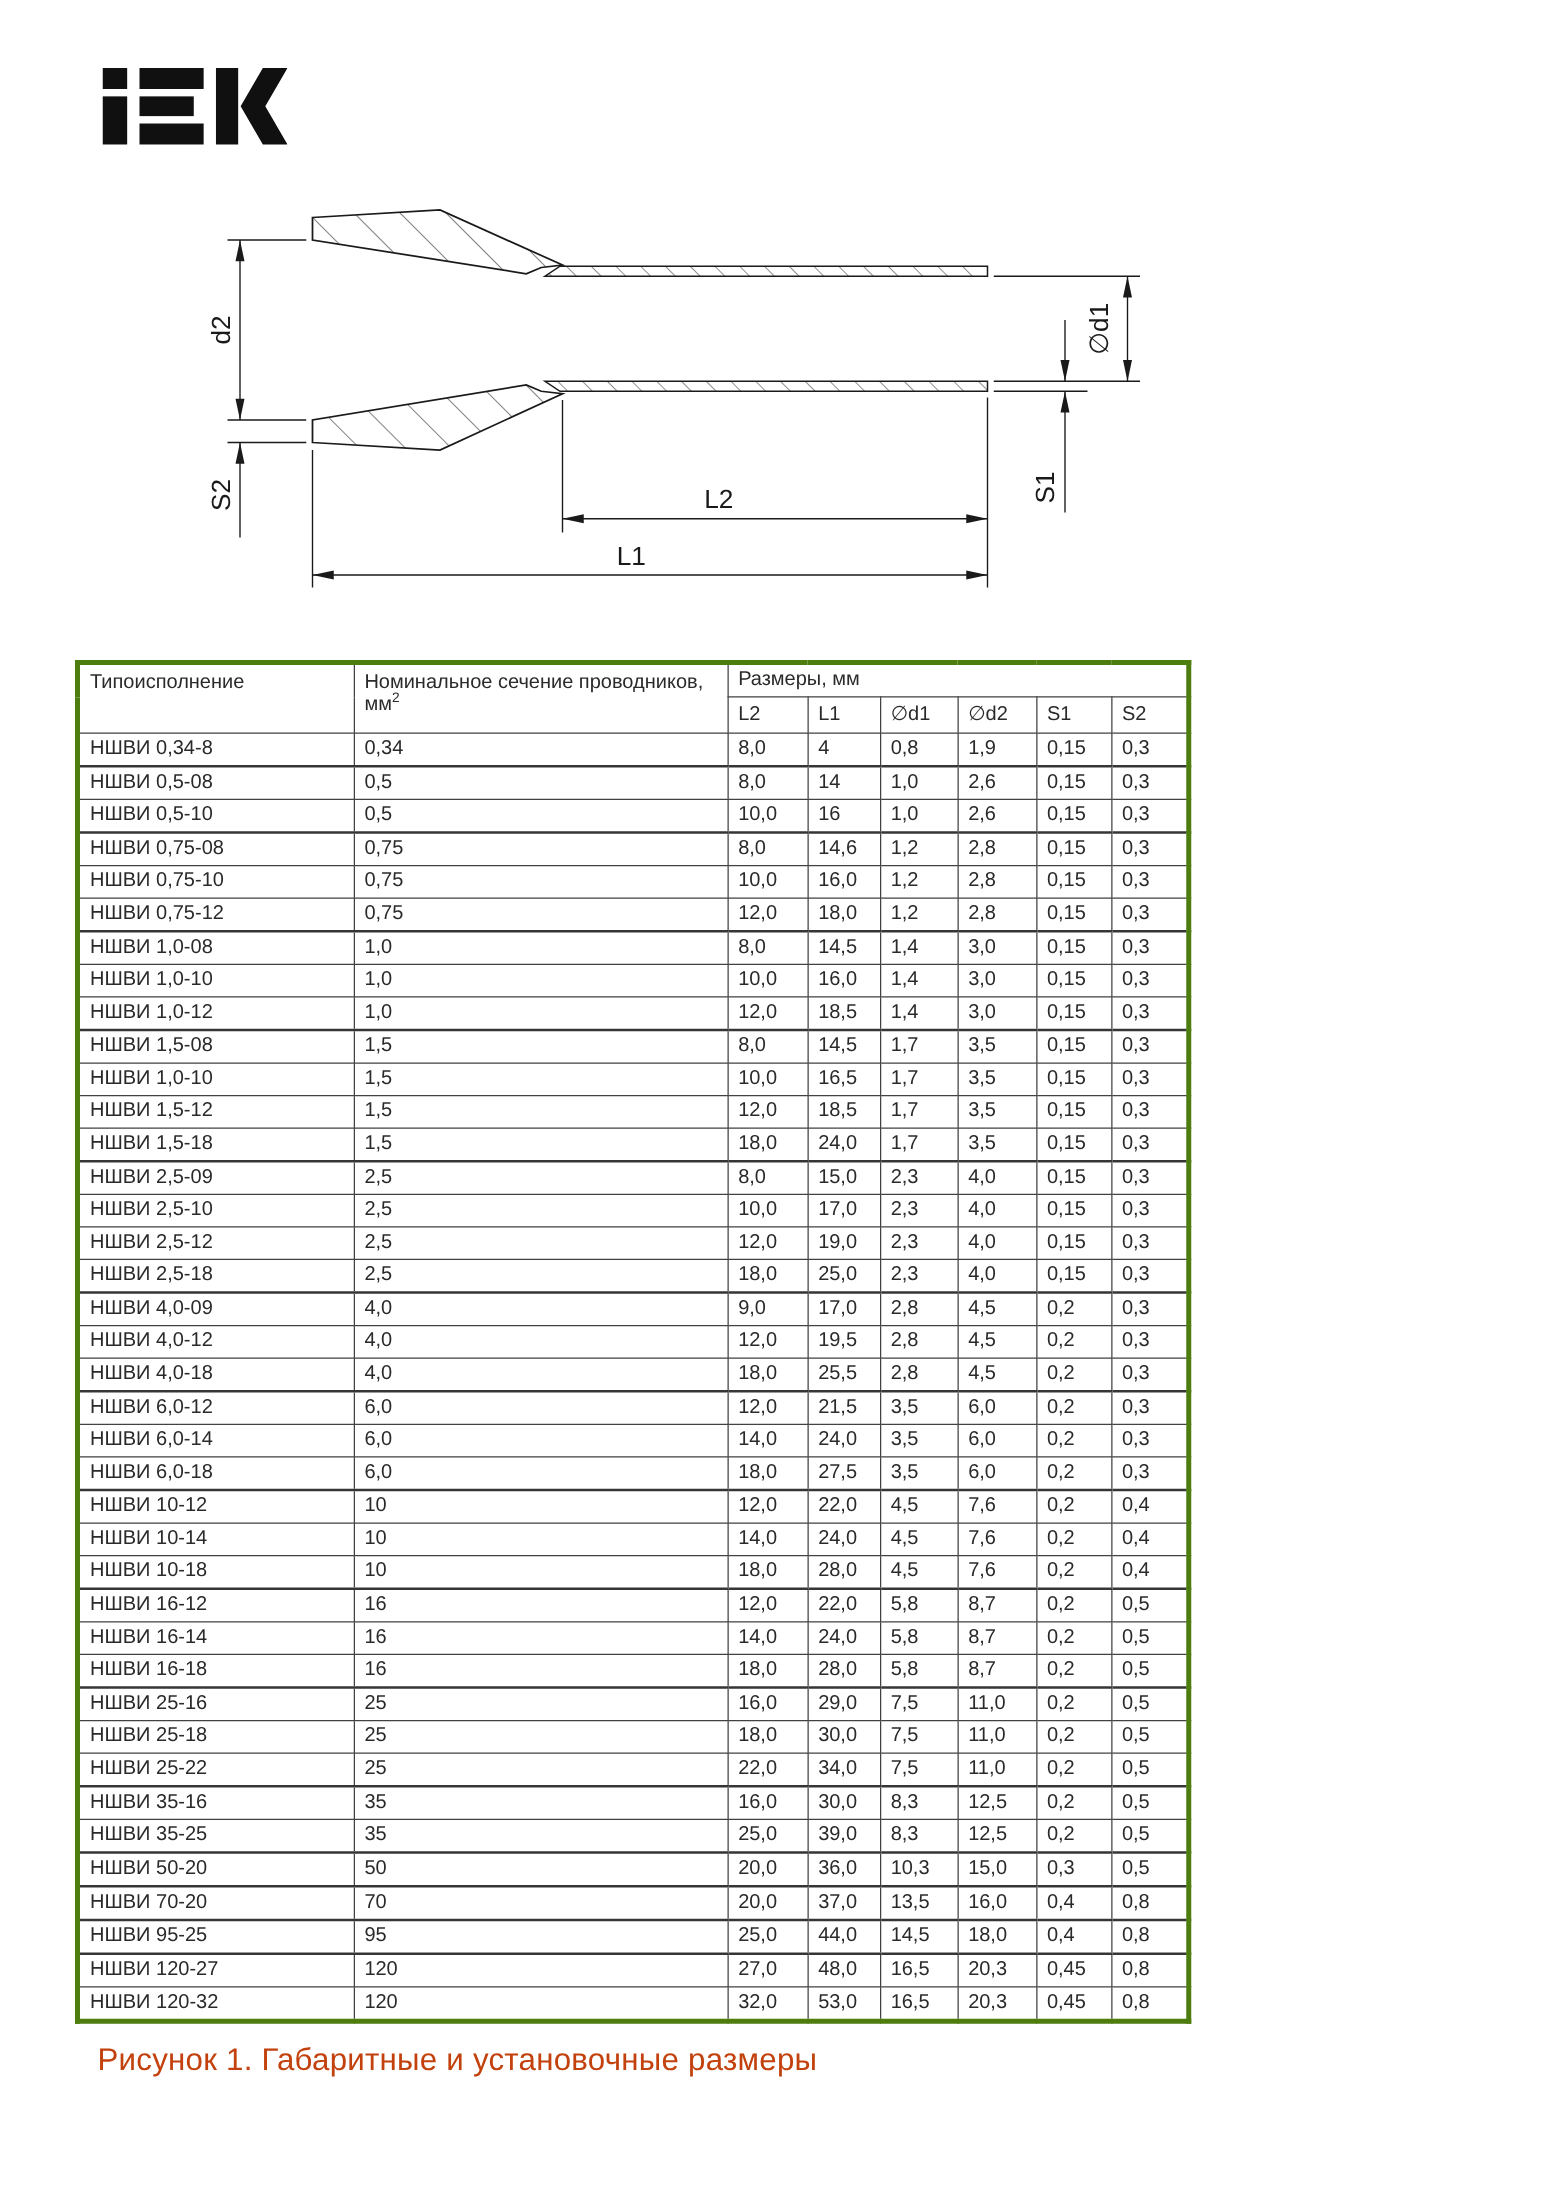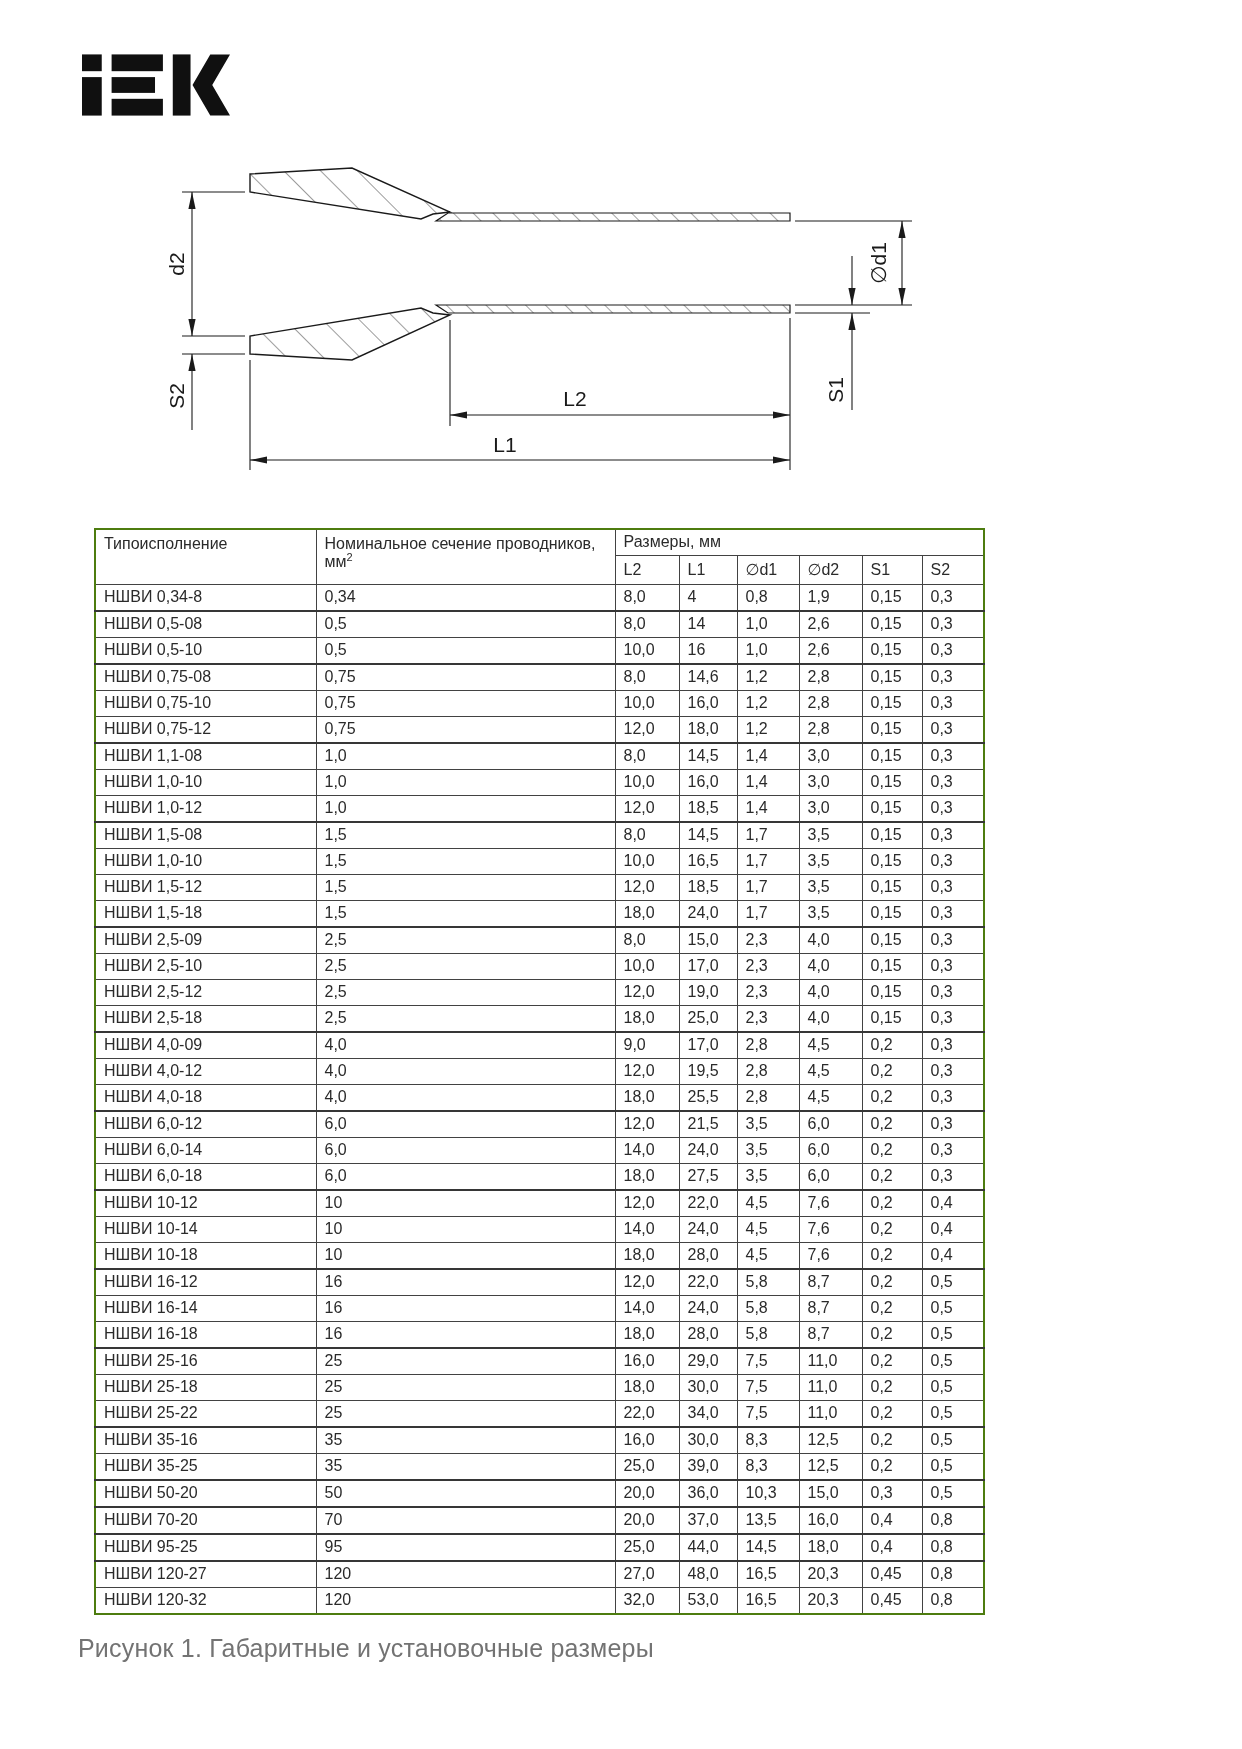--- a/index.html
+++ b/index.html
@@ -6,43 +6,43 @@
   .page {
     width:1242px; height:1749px; position:relative; background:#ffffff;
     font-family:"Liberation Sans","DejaVu Sans",sans-serif; color:#222;
     margin:0 auto; overflow:hidden;
   }
   .logo { position:absolute; left:82px; top:54px; width:148px; height:62px; }
   .drawing { position:absolute; left:150px; top:138px; width:830px; height:348px; }
   .drawing text { font-family:"Liberation Sans","DejaVu Sans",sans-serif; fill:#1a1a1a; }
 
   .spec-table {
-    position:absolute; left:94px; top:528px;
+    position:absolute; left:60px; top:528px;
     border-collapse:collapse; table-layout:fixed;
-    border:2px solid #4d7c0f;
+    border:4px solid #4d7c0f;
   }
   .spec-table th, .spec-table td {
     border:1px solid #424242;
     font-weight:normal; text-align:left;
     padding:0 4px 0 8px;
     font-size:16px; color:#2a2a2a;
     white-space:nowrap; overflow:hidden;
     line-height:1.15;
   }
   tr.h1 th { height:25px; }
   th.th-merged { vertical-align:top; padding-top:5px; }
   tr.h2 th { height:28px; }
   .spec-table tbody td { height:25px; }
   .spec-table tbody tr.group-start td { border-top:2px solid #363636; }
   .spec-table sup { font-size:11px; line-height:0; }
   .hdr-line { display:block; }
 
   .caption {
     position:absolute; left:78px; top:1634px;
-    font-size:25px; color:#737373; letter-spacing:0.2px;
+    font-size:25px; color:#c2410c; letter-spacing:0.2px;
   }
 </style>
 </head>
 <body>
 
 <div class="page">
 
   <svg class="logo" viewBox="0 0 150 62">
     <g fill="#101010">
       <rect x="0" y="0" width="20" height="17"></rect>
@@ -207,21 +207,21 @@
           <td>НШВИ 0,75-12</td>
           <td>0,75</td>
           <td>12,0</td>
           <td>18,0</td>
           <td>1,2</td>
           <td>2,8</td>
           <td>0,15</td>
           <td>0,3</td>
         </tr>
         <tr class="group-start">
-          <td>НШВИ 1,1-08</td>
+          <td>НШВИ 1,0-08</td>
           <td>1,0</td>
           <td>8,0</td>
           <td>14,5</td>
           <td>1,4</td>
           <td>3,0</td>
           <td>0,15</td>
           <td>0,3</td>
         </tr>
         <tr>
           <td>НШВИ 1,0-10</td>

